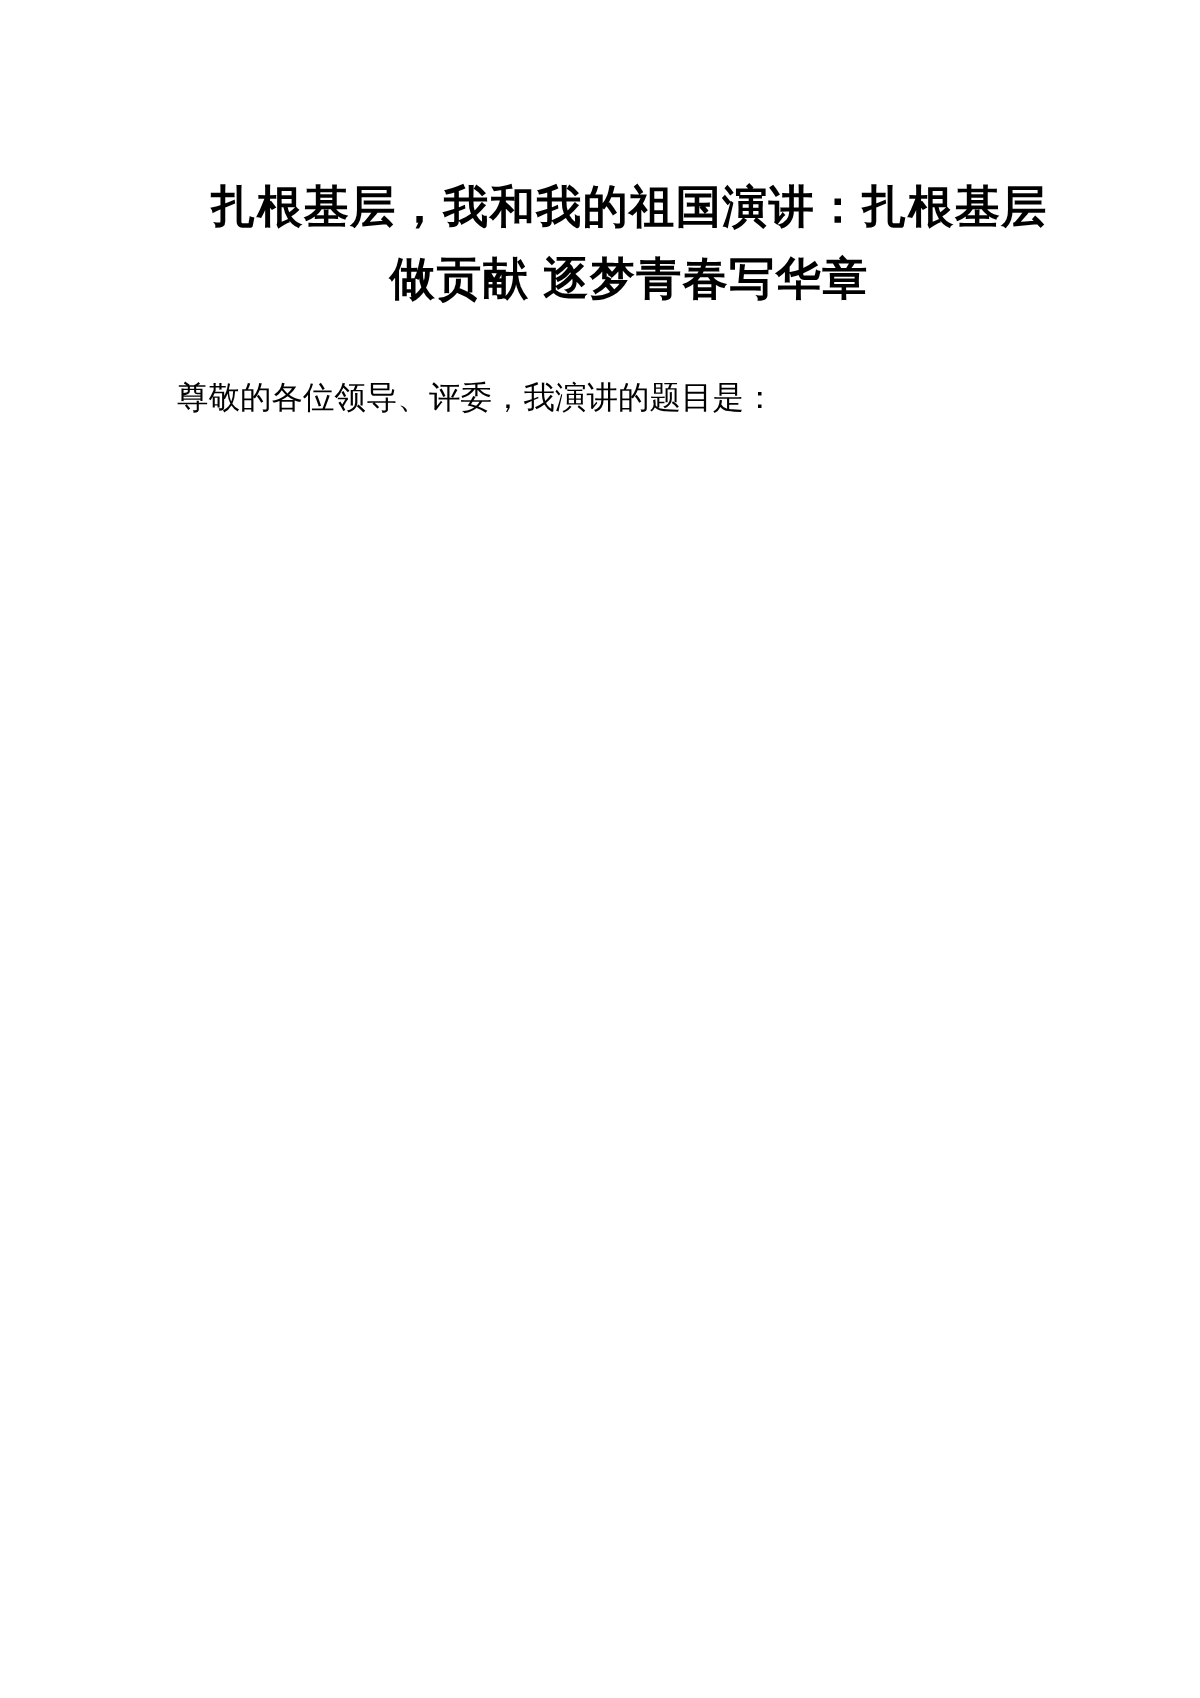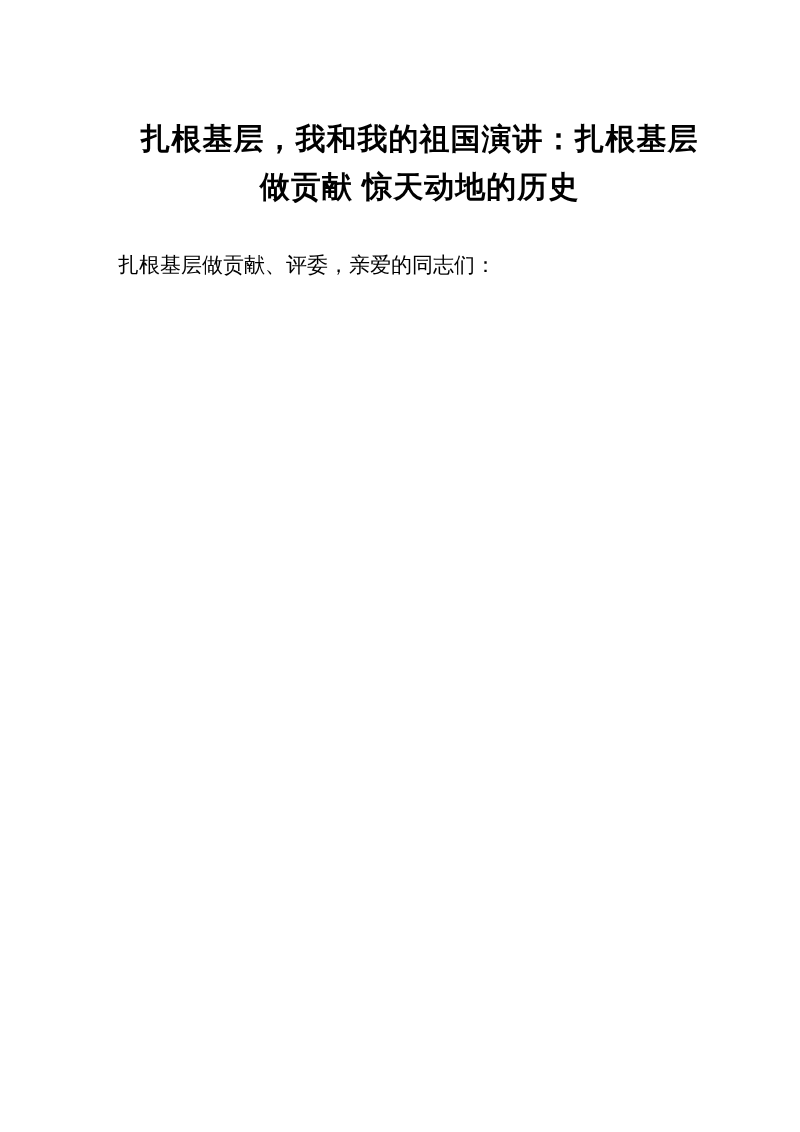--- a/index.html
+++ b/index.html
@@ -46,20 +46,20 @@
     text-indent: 2em;
   }
 </style>
 </head>
 <body>
 
 <div class="page">
 
   <h1 class="doc-title">
     <span>扎根基层，我和我的祖国演讲：扎根基层</span>
-    <span>做贡献 惊天动地的历史</span>
+    <span>做贡献 逐梦青春写华章</span>
   </h1>
 
   <div class="doc-body">
-    <p>扎根基层做贡献、评委，亲爱的同志们：</p>
+    <p>尊敬的各位领导、评委，我演讲的题目是：</p>
   </div>
 
 </div>
 
 </body></html>

